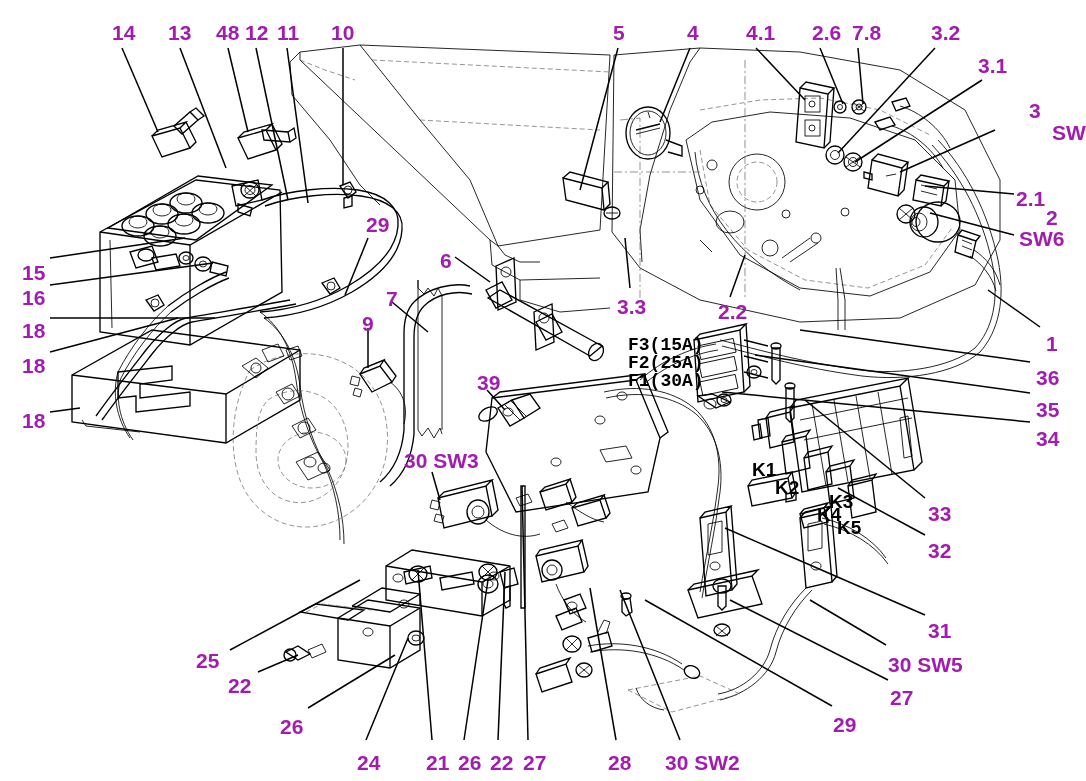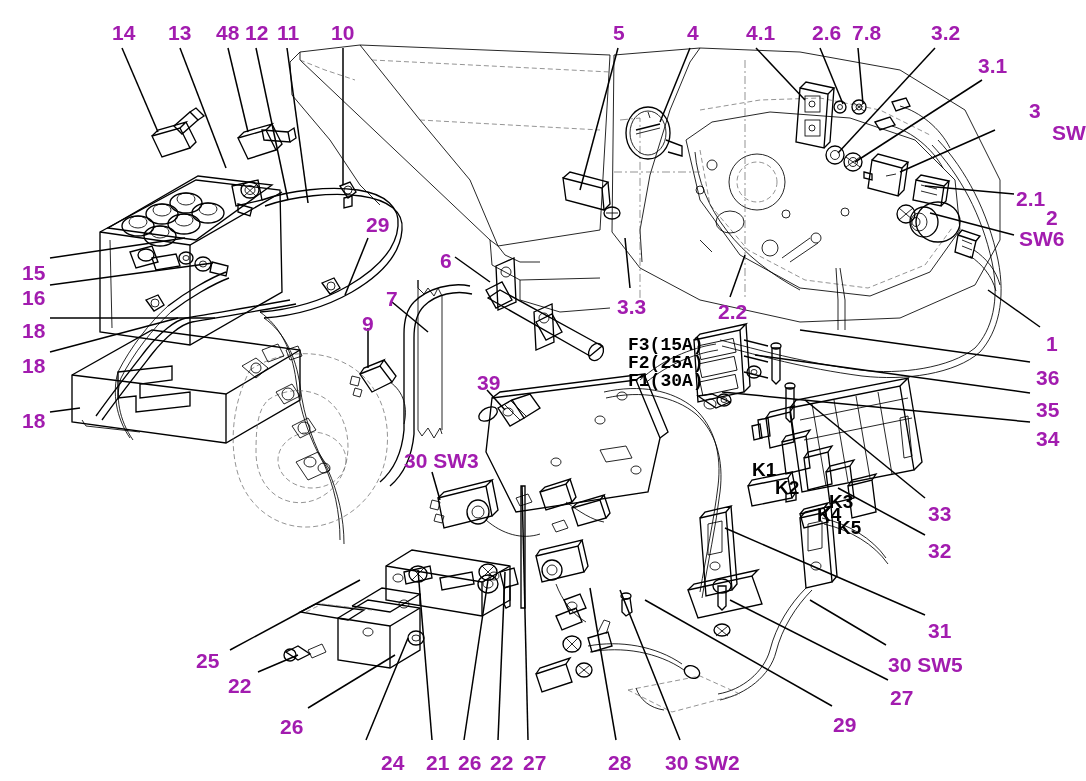--- a/index.html
+++ b/index.html
@@ -657,21 +657,21 @@
       <div class="callout-label" style="left: 440px; top: 250px;">6</div>
       <div class="callout-label" style="left: 386px; top: 288px;">7</div>
       <div class="callout-label" style="left: 362px; top: 313px;">9</div>
       <div class="callout-label" style="left: 617px; top: 296px;">3.3</div>
       <div class="callout-label" style="left: 718px; top: 301px;">2.2</div>
       <div class="callout-label" style="left: 477px; top: 372px;">39</div>
       <div class="callout-label" style="left: 404px; top: 450px;">30 SW3</div>
       <div class="callout-label" style="left: 196px; top: 650px;">25</div>
       <div class="callout-label" style="left: 228px; top: 675px;">22</div>
       <div class="callout-label" style="left: 280px; top: 716px;">26</div>
-      <div class="callout-label" style="left: 357px; top: 752px; margin-left: 24px;">24</div>
+      <div class="callout-label" style="left: 357px; top: 752px;">24</div>
       <div class="callout-label" style="left: 426px; top: 752px;">21</div>
       <div class="callout-label" style="left: 458px; top: 752px;">26</div>
       <div class="callout-label" style="left: 490px; top: 752px;">22</div>
       <div class="callout-label" style="left: 523px; top: 752px;">27</div>
       <div class="callout-label" style="left: 608px; top: 752px;">28</div>
       <div class="callout-label" style="left: 665px; top: 752px;">30 SW2</div>
     </div>
   <div id="fuse-layer">
       <div class="fuse-label" style="left: 628px; top: 336px;">F3(15A)</div>
       <div class="fuse-label" style="left: 628px; top: 354px;">F2(25A)</div>

